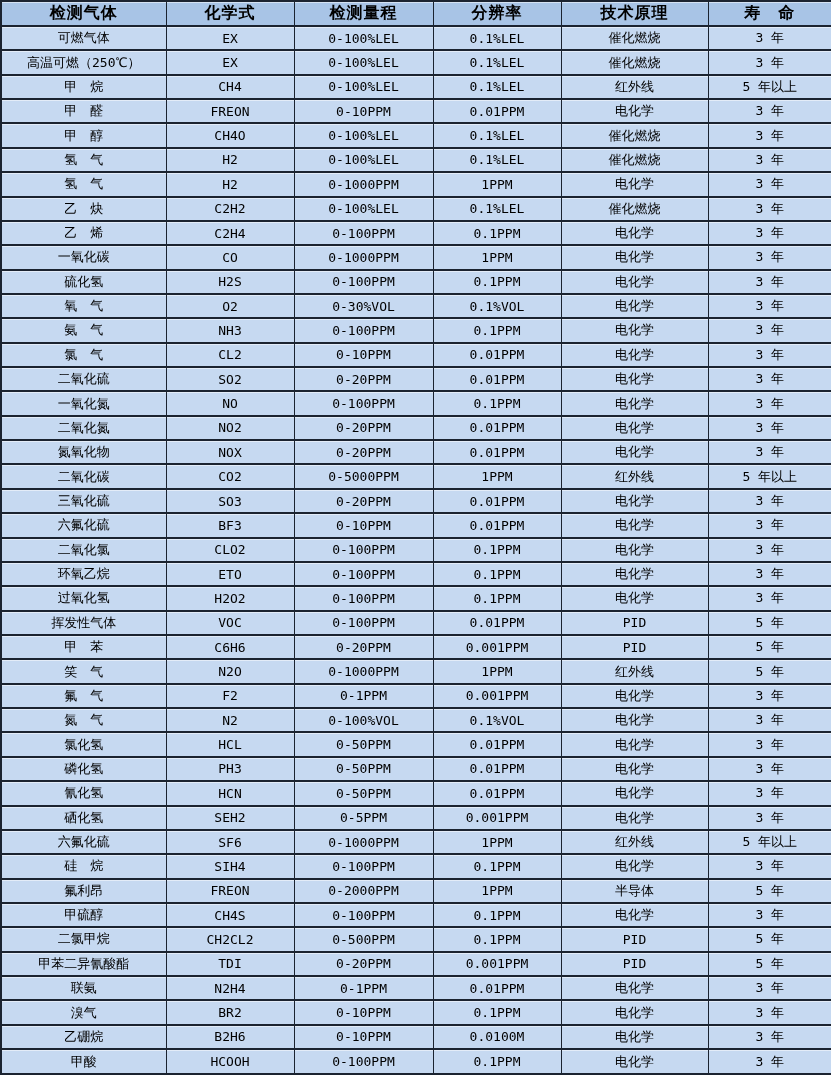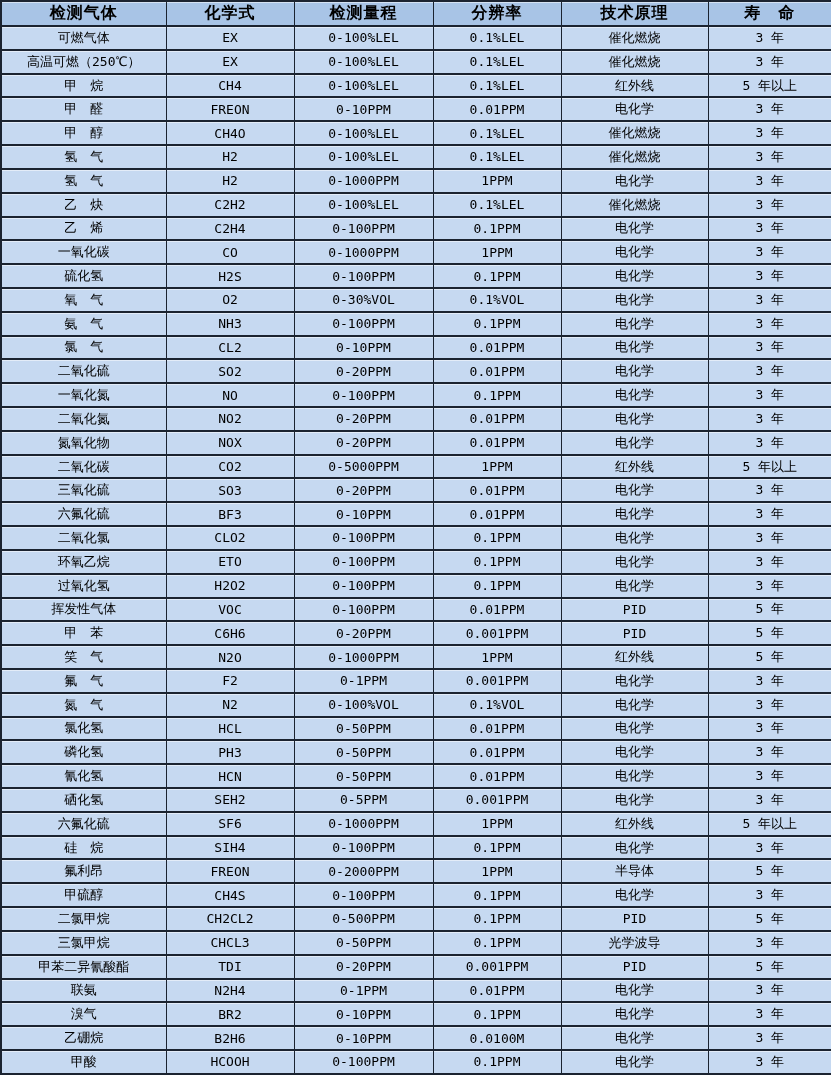--- a/index.html
+++ b/index.html
@@ -365,28 +365,20 @@
       </tr>
       <tr>
         <td>二氯甲烷</td>
         <td>CH2CL2</td>
         <td>0-500PPM</td>
         <td>0.1PPM</td>
         <td>PID</td>
         <td>5 年</td>
       </tr>
       <tr>
-        <td>三氯甲烷</td>
-        <td>CHCL3</td>
-        <td>0-50PPM</td>
-        <td>0.1PPM</td>
-        <td>光学波导</td>
-        <td>3 年</td>
-      </tr>
-      <tr>
         <td>甲苯二异氰酸酯</td>
         <td>TDI</td>
         <td>0-20PPM</td>
         <td>0.001PPM</td>
         <td>PID</td>
         <td>5 年</td>
       </tr>
       <tr>
         <td>联氨</td>
         <td>N2H4</td>

